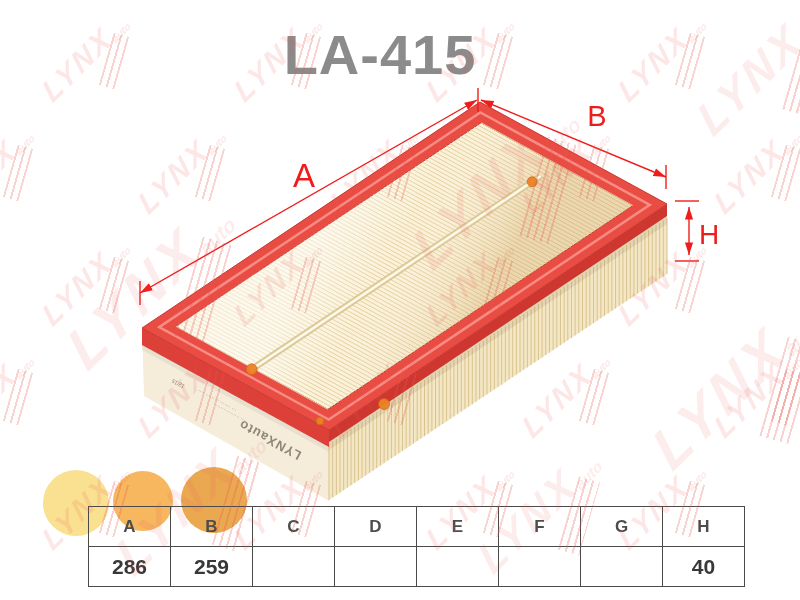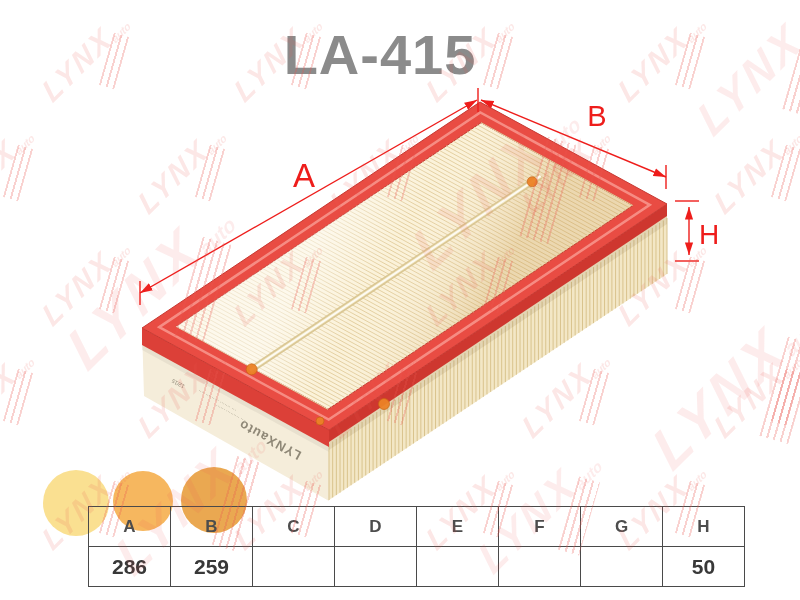--- a/index.html
+++ b/index.html
@@ -350,18 +350,18 @@
           <td class="th">H</td>
         </tr>
         <tr>
           <td class="tv">286</td>
           <td class="tv">259</td>
           <td class="tv"></td>
           <td class="tv"></td>
           <td class="tv"></td>
           <td class="tv"></td>
           <td class="tv"></td>
-          <td class="tv">50</td>
+          <td class="tv">40</td>
         </tr>
       </tbody>
     </table>
 
 </div>
 
 </body></html>

